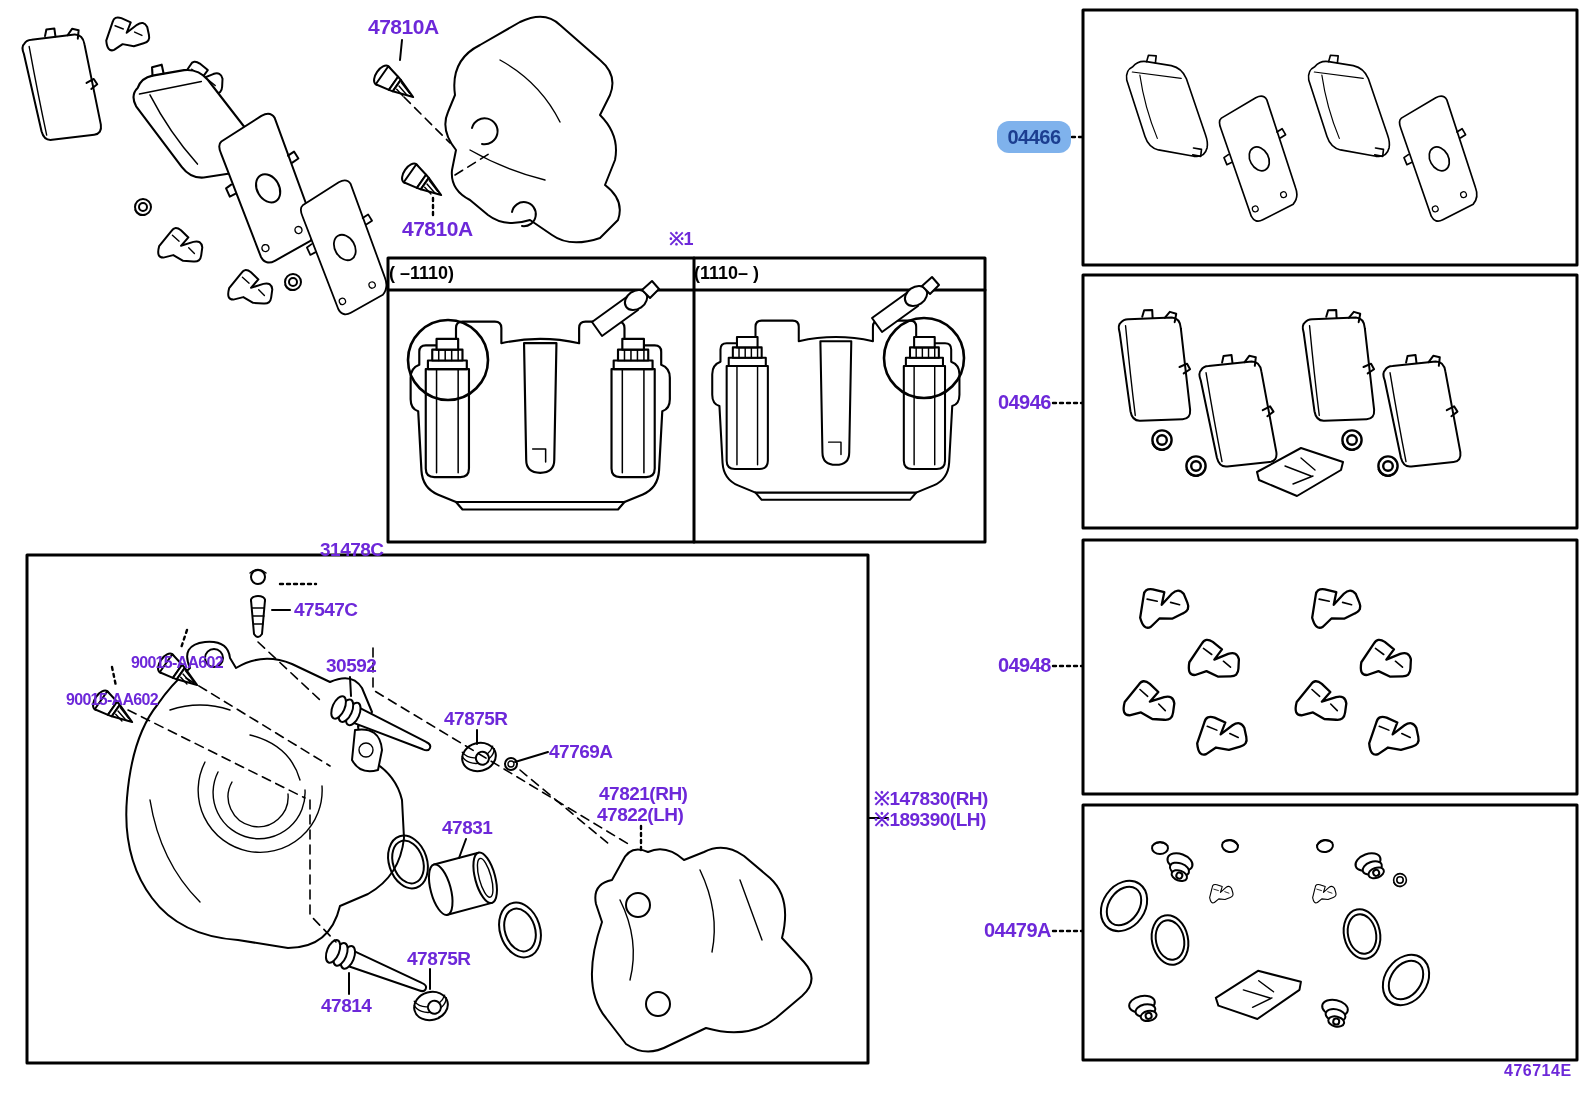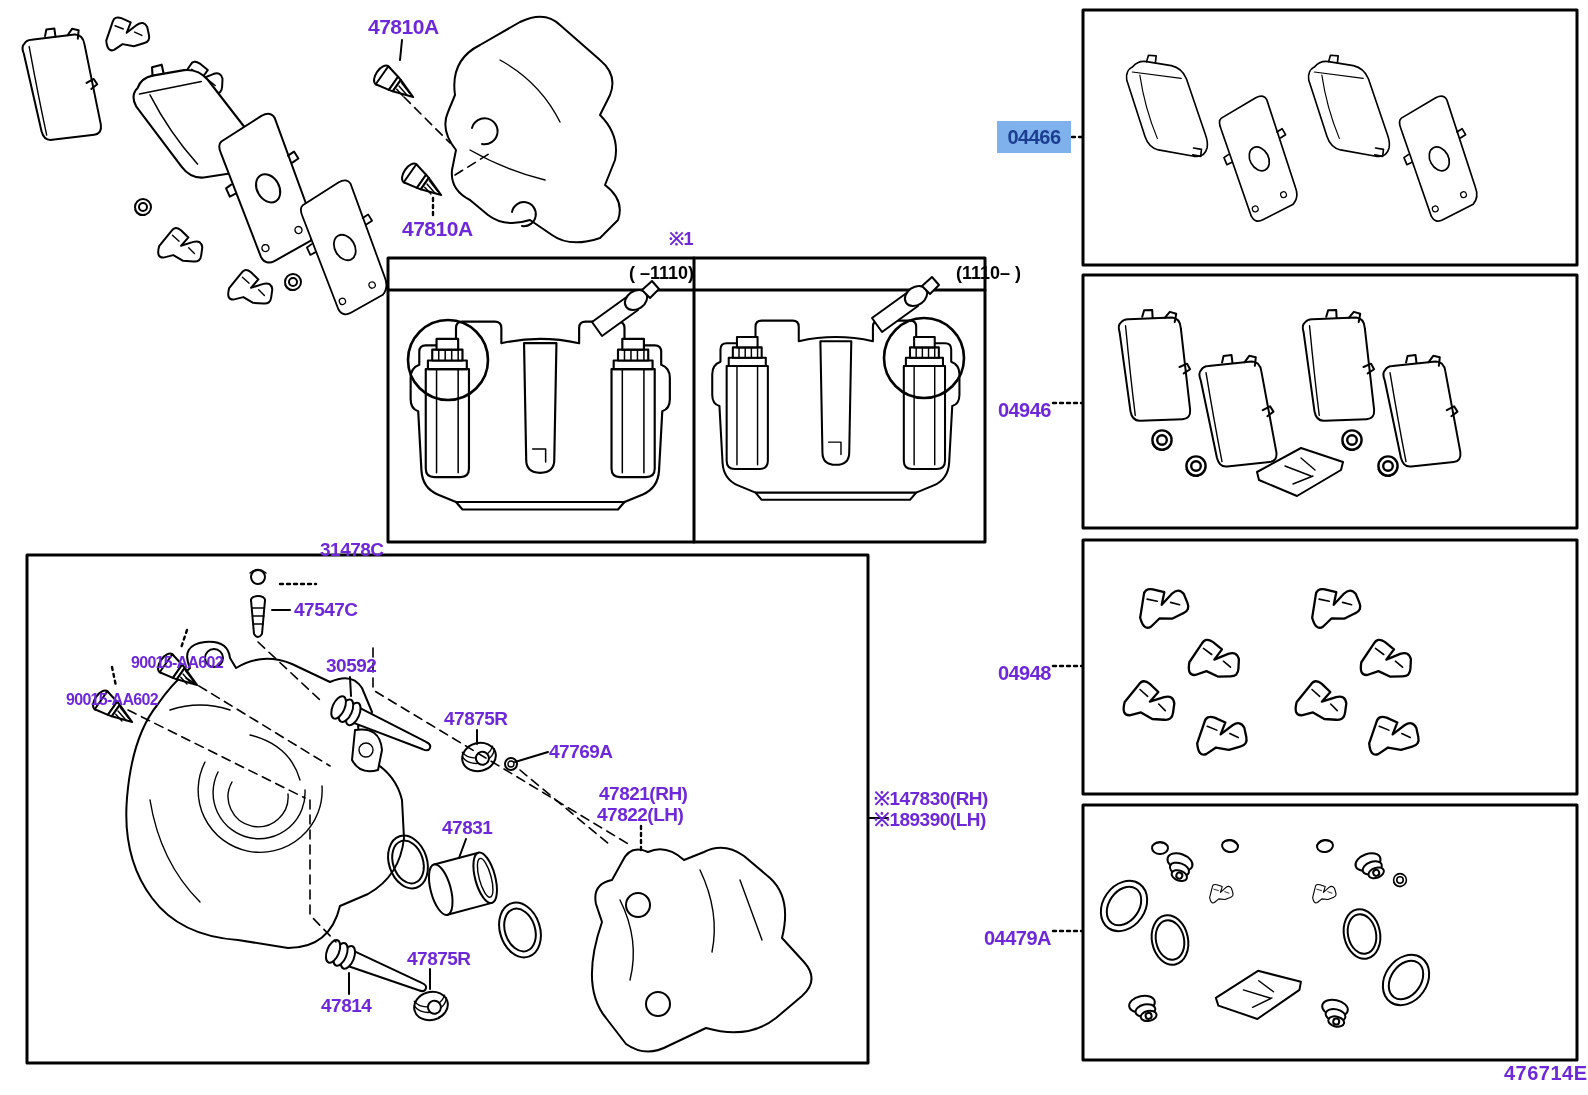--- a/index.html
+++ b/index.html
@@ -8,28 +8,28 @@
   .art{position:absolute;left:0;top:0;}
   .art *{stroke:#000;stroke-width:2;fill:none;stroke-linecap:round;stroke-linejoin:round;}
   .art .fw{fill:#fff;}
   .art .bx{stroke-width:3;fill:none;}
   .art .thin{stroke-width:1.4;}
   .art .dot{stroke-dasharray:3 4;stroke-width:2.4;}
   .art .dsh{stroke-dasharray:9 6;stroke-width:1.6;}
   .lbl{position:absolute;font-weight:bold;color:#6d28d9;white-space:nowrap;
        font-size:19px;letter-spacing:-0.5px;line-height:1.05;}
   .sz21{font-size:21px;}
-  .sz20{font-size:20px;margin-top:8px;}
+  .sz20{font-size:20px;}
   .sz18{font-size:18px;}
   .sz16{font-size:16px;letter-spacing:-0.7px;margin-top:44px;}
-  .hdr{position:absolute;text-align:right;font-weight:bold;font-size:18px;letter-spacing:0;}
+  .hdr{position:absolute;text-align:left;font-weight:bold;font-size:18px;letter-spacing:0;}
   .hl{background:#7fb2ec;color:#1c3e90;display:flex;align-items:center;justify-content:center;
-      font-weight:bold;font-size:20px;}
+      font-weight:bold;font-size:20px;border-radius:12px;}
   .ralign{text-align:right;}
-  .code{font-size:20px;letter-spacing:0.5px;}
+  .code{font-size:16px;letter-spacing:0.5px;}
 </style>
 </head>
 <body>
 
 <div class="stage">
 
 <svg class="art" width="1588" height="1095" viewBox="0 0 1588 1095">
   <defs>
     <g id="padside">
       <path class="fw" d="M16,10 Q6,12 5,24 L10,96 Q11,110 22,116 L62,134 Q74,139 80,128 Q83,122 82,112 L76,40 Q74,26 62,20 L34,8 Q24,4 16,10 Z"></path>

